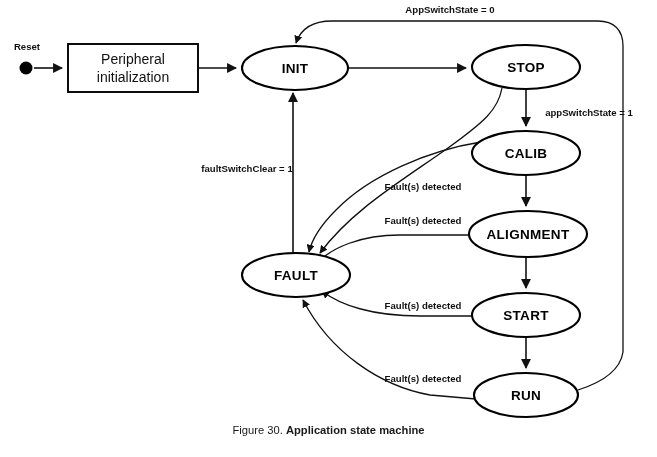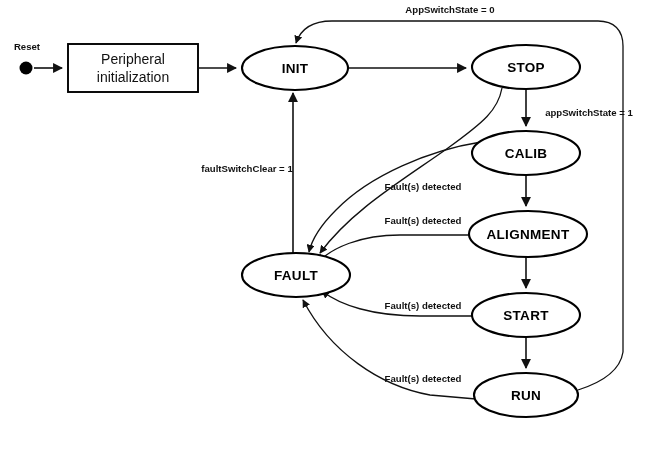--- a/index.html
+++ b/index.html
@@ -179,14 +179,18 @@
       <ellipse class="state-ellipse" cx="526" cy="315" rx="54" ry="22"></ellipse>
       <text class="state-label" x="526" y="315">START</text>
     </g>
 
     <g>
       <ellipse class="state-ellipse" cx="526" cy="395" rx="52" ry="22"></ellipse>
       <text class="state-label" x="526" y="395">RUN</text>
     </g>
   </svg>
 
+  <div class="caption">
+    <span class="cap-num">Figure 30.</span>
+    <span class="cap-title">Application state machine</span>
+  </div>
 
 </div>
 
 </body></html>

